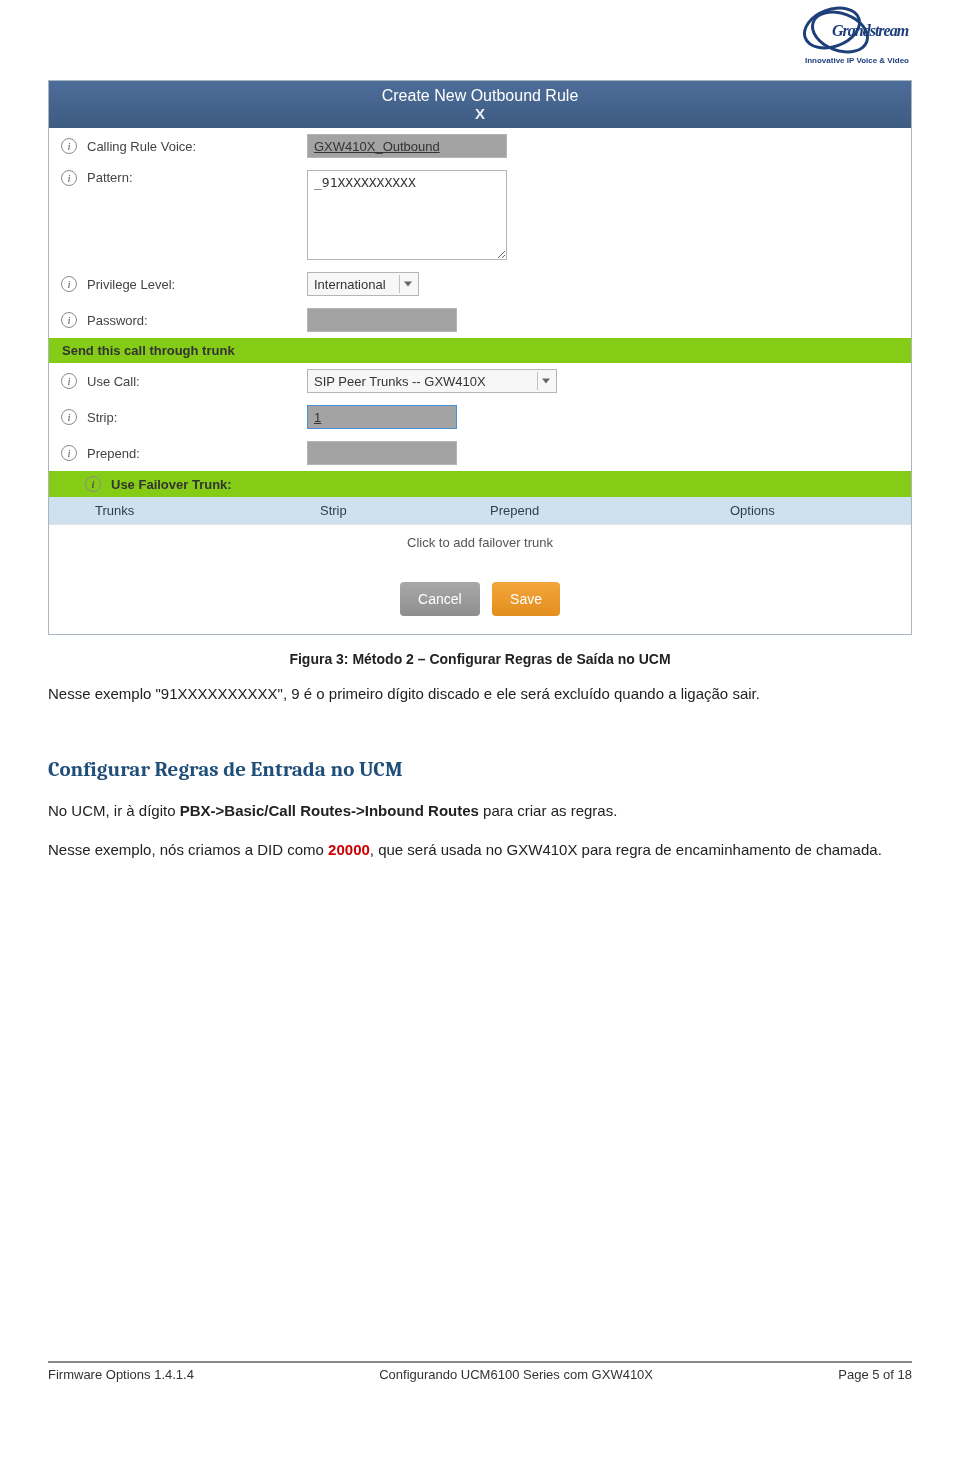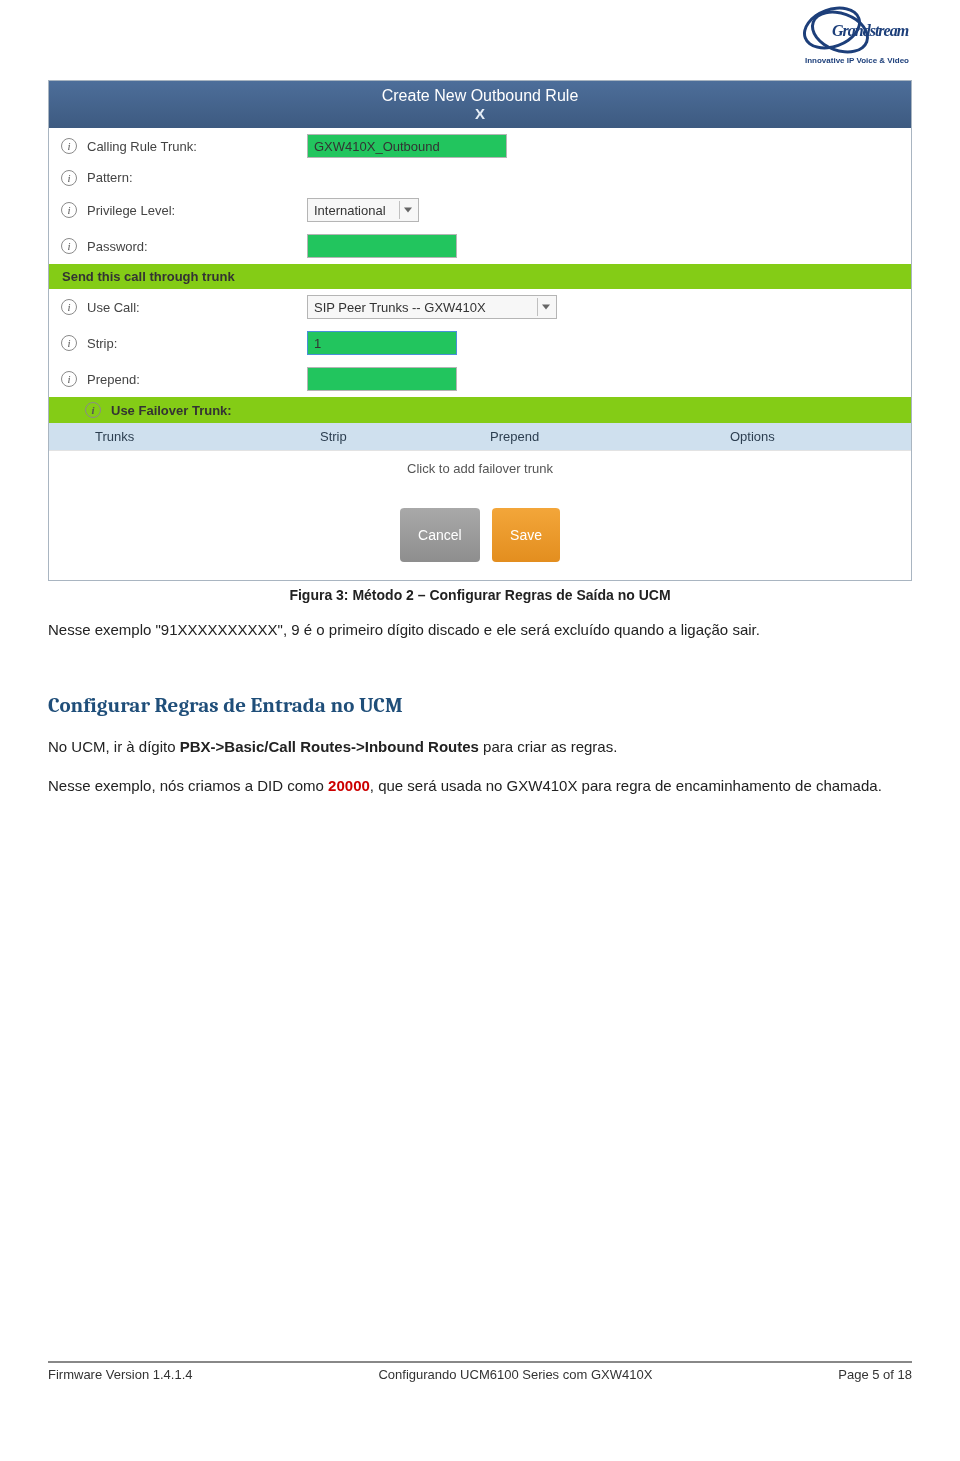--- a/index.html
+++ b/index.html
@@ -100,25 +100,26 @@
     color: #555;
     margin-right: 10px;
     flex-shrink: 0;
   }
   .label {
     width: 220px;
     flex-shrink: 0;
   }
   .text-input {
     border: 1px solid #b5b5b5;
-    background: #22c55e;
+    background: #a3a3a3;
     height: 24px;
     padding: 2px 6px;
     font-size: 13px;
     color: #333;
+    text-decoration: underline;
   }
   .textarea {
     border: 1px solid #b5b5b5;
     background: #fff;
     width: 200px;
     height: 90px;
     padding: 4px 6px;
     font-size: 13px;
     color: #333;
     resize: both;
@@ -186,33 +187,33 @@
   }
   .actions {
     text-align: center;
     padding: 10px 0 18px 0;
   }
   .btn {
     display: inline-block;
     border-radius: 4px;
     font-size: 14px;
     color: #fff;
-    padding: 19px 18px;
+    padding: 9px 18px;
     margin: 0 4px;
     cursor: pointer;
   }
   .btn-cancel { background: linear-gradient(#a9a9a9, #8e8e8e); }
   .btn-save   { background: linear-gradient(#f3a63a, #e38e1f); }
 
   .caption {
     text-align: center;
     font-size: 14px;
     font-weight: bold;
     color: #222;
-    margin: 6px 0 6px 0;
+    margin: 16px 0 6px 0;
   }
   .bodytext {
     font-size: 15px;
     color: #222;
     line-height: 1.55;
     text-align: justify;
   }
   .highlight-red { color: #cc0000; font-weight: bold; }
   .section-title {
     font-family: Cambria, Georgia, serif;
@@ -253,27 +254,28 @@
 
   <div class="dialog">
     <div class="dialog-title">
       <span>Create New Outbound Rule</span>
       <span class="close-x">X</span>
     </div>
     <div class="dialog-body">
 
       <div class="row">
         <span class="info-ico">i</span>
-        <span class="label">Calling Rule Trunk:</span>
+        <span class="label">Calling Rule Voice:</span>
         <input class="text-input" style="width: 200px;" value="GXW410X_Outbound">
       </div>
 
       <div class="row" style="align-items:flex-start">
         <span class="info-ico">i</span>
         <span class="label">Pattern:</span>
+        <textarea class="textarea" style="">_91XXXXXXXXXX</textarea>
       </div>
 
       <div class="row">
         <span class="info-ico">i</span>
         <span class="label">Privilege Level:</span>
         <span class="select" style="width:112px">
           <span>International</span>
           <span class="select-sep"></span>
         </span>
       </div>
@@ -338,19 +340,19 @@
     <span>No UCM, ir à dígito </span><b>PBX-&gt;Basic/Call Routes-&gt;Inbound Routes</b><span> para criar as regras.</span>
   </p>
 
   <p class="bodytext">
     <span>Nesse exemplo, nós criamos a DID como </span><span class="highlight-red">20000</span><span>, que será usada no GXW410X para regra de encaminhamento de chamada.</span>
   </p>
 
   <div class="footer">
     <div class="footer-line"></div>
     <div class="footer-row">
-      <span>Firmware Version 1.4.1.4</span>
+      <span>Firmware Options 1.4.1.4</span>
       <span>Configurando UCM6100 Series com GXW410X</span>
       <span>Page 5 of 18</span>
     </div>
   </div>
 
 </div>
 
 </body></html>

